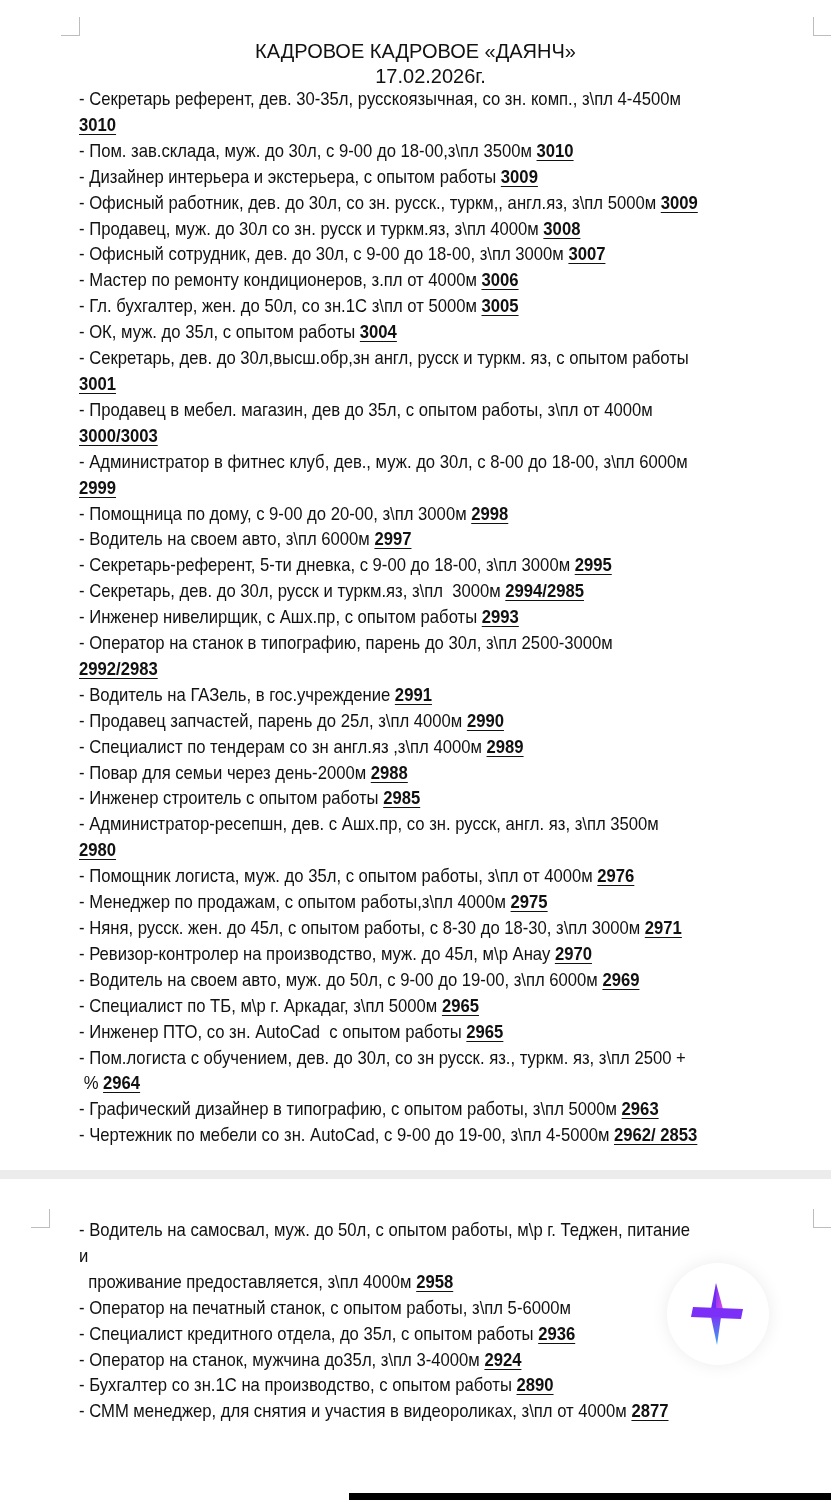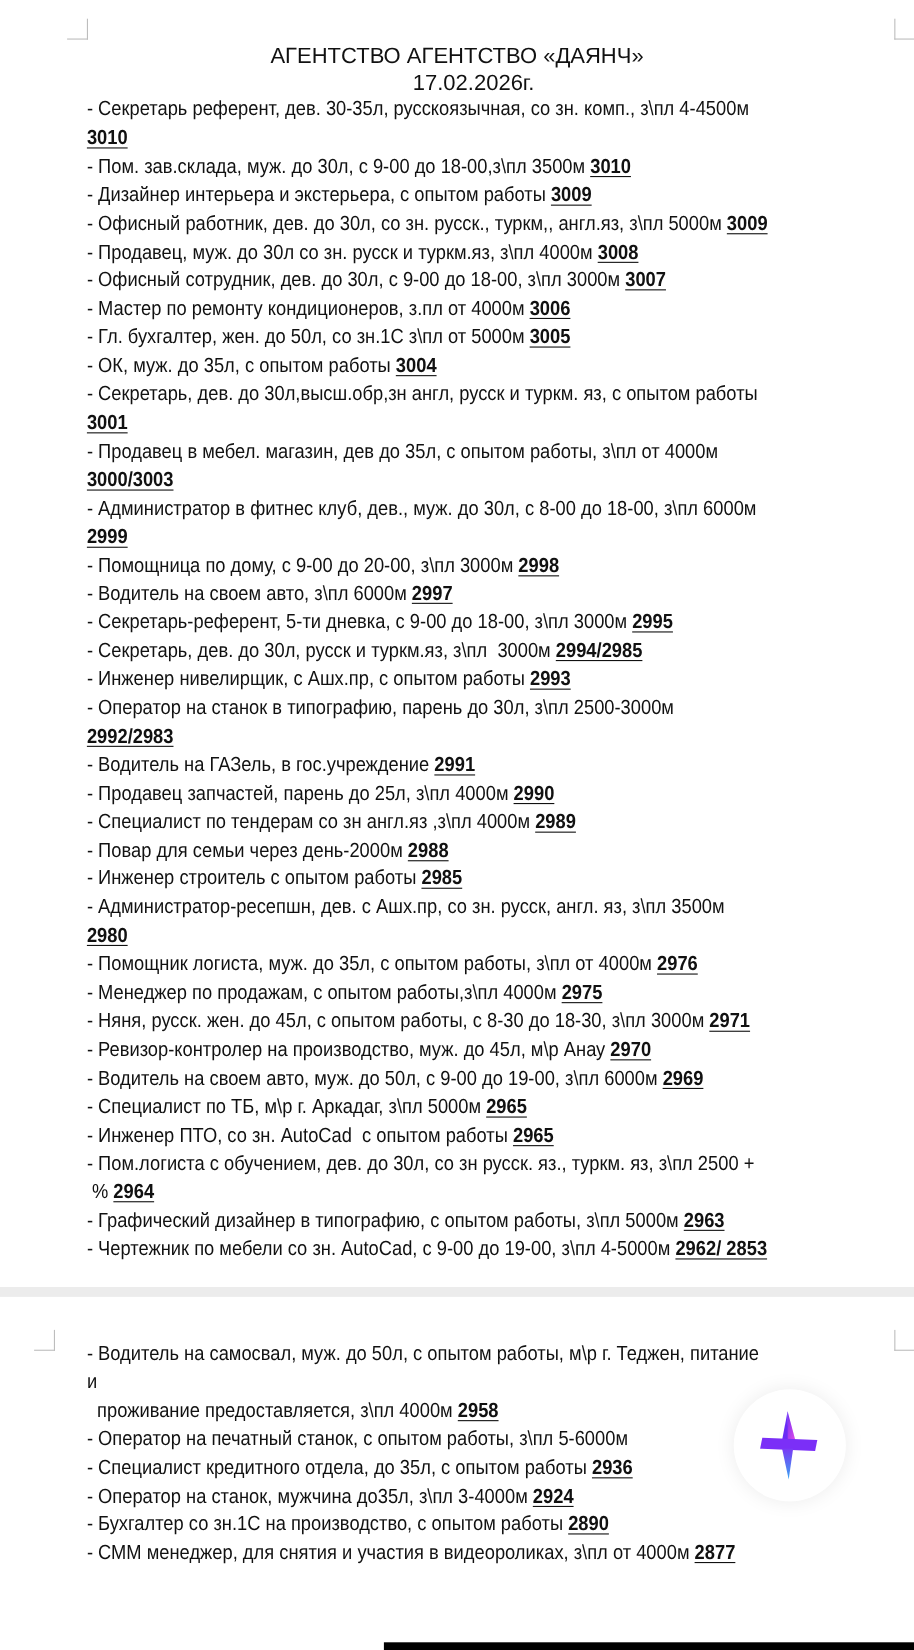--- a/index.html
+++ b/index.html
@@ -22,21 +22,21 @@
   .fab { position:absolute; left:667px; top:1263px; width:102px; height:102px; border-radius:50%;
          background:#fff; box-shadow:0 0 18px rgba(0,0,0,0.08); display:flex; align-items:center; justify-content:center; }
   .bottom-bar { position:absolute; left:349px; top:1493px; width:482px; height:7px; background:#000; }
 </style>
 </head>
 <body>
 
 <div class="page page1">
   <div class="corner tl" style="left:61px;top:17px;"></div>
   <div class="corner tr" style="left:813px;top:17px;"></div>
-  <div class="doc-header" style="top:38px;">АГЕНТСТВО АГЕНТСТВО «ДАЯНЧ»</div>
+  <div class="doc-header" style="top:38px;">КАДРОВОЕ КАДРОВОЕ «ДАЯНЧ»</div>
   <div class="doc-header" style="top:63px;padding-left:15px;">17.02.2026г.</div>
   <div class="list" id="list1" style="top:86px;">
       <div class="item"><span>- Секретарь референт, дев. 30-35л, русскоязычная, со зн. комп., з\пл 4-4500м
 </span><span class="code">3010</span></div>
       <div class="item"><span>- Пом. зав.склада, муж. до 30л, с 9-00 до 18-00,з\пл 3500м </span><span class="code">3010</span></div>
       <div class="item"><span>- Дизайнер интерьера и экстерьера, с опытом работы </span><span class="code">3009</span></div>
       <div class="item"><span>- Офисный работник, дев. до 30л, со зн. русск., туркм,, англ.яз, з\пл 5000м </span><span class="code">3009</span></div>
       <div class="item"><span>- Продавец, муж. до 30л со зн. русск и туркм.яз, з\пл 4000м </span><span class="code">3008</span></div>
       <div class="item"><span>- Офисный сотрудник, дев. до 30л, с 9-00 до 18-00, з\пл 3000м </span><span class="code">3007</span></div>
       <div class="item"><span>- Мастер по ремонту кондиционеров, з.пл от 4000м </span><span class="code">3006</span></div>

